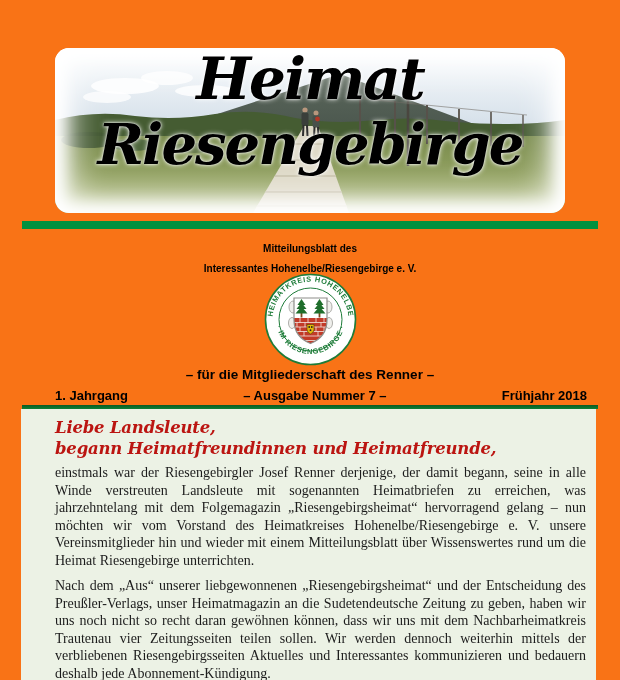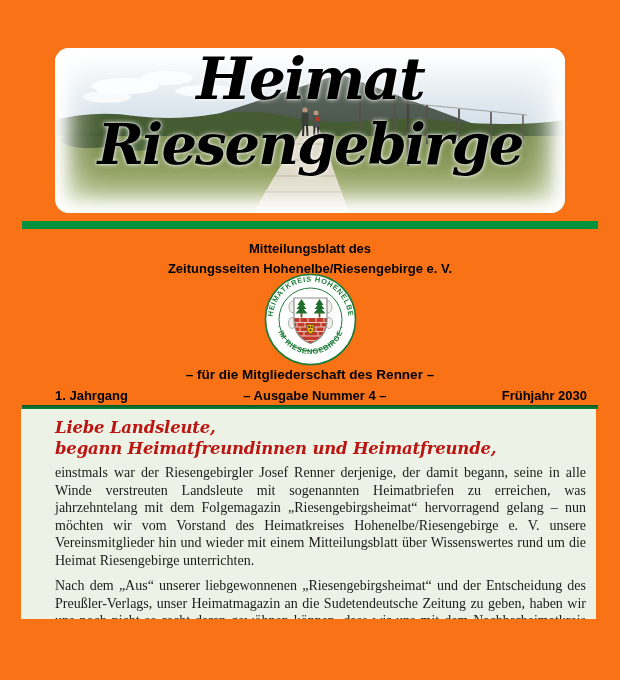--- a/index.html
+++ b/index.html
@@ -30,39 +30,39 @@
     position:absolute;left:0;right:0;text-align:center;
     font-family:"DejaVu Serif",serif;font-style:italic;font-weight:700;
     color:#000;letter-spacing:-2px;line-height:1;
     text-shadow:0 0 5px rgba(255,255,255,.95),0 0 2px rgba(255,255,255,.9);
   }
   .title-line1{top:50px;font-size:58px;}
   .title-line2{top:116px;font-size:56px;}
   
   .green-bar{height:8px;margin:0 22px;background:var(--brand-green);}
   
-  .subtitle{margin-top:10px;text-align:center;font-weight:bold;font-size:13px;line-height:20px;}
+  .subtitle{margin-top:10px;text-align:center;font-weight:bold;font-size:10px;line-height:20px;}
   
   .logo-wrap{text-align:center;margin-top:-6px;height:93px;}
   .logo{display:inline-block;}
   .ring-text{font-family:"Liberation Sans",sans-serif;font-weight:bold;font-size:7.4px;
     letter-spacing:.7px;fill:#1e7c39;}
   
   .motto{margin-top:1px;text-align:center;font-weight:bold;font-size:13.5px;line-height:16px;}
   .issue-row{
     display:flex;justify-content:space-between;align-items:flex-end;
     margin:5px 33px 0 55px;font-weight:bold;font-size:13px;line-height:16px;gap:16px;
   }
   .green-rule{
     height:4px;margin:1px 22px 0 22px;
     background:linear-gradient(#0a5a24,var(--rule-green));
   }
   
   .panel{
-    margin:0 24px 0 21px;height:210px;background:var(--panel-bg);
+    margin:0 24px 0 21px;height:271px;background:var(--panel-bg);
     padding:8px 10px 0 34px;overflow:hidden;
   }
   .salutation{
     font-family:"DejaVu Serif",serif;font-style:italic;font-weight:700;
     color:var(--heading-red);font-size:16.5px;line-height:21px;letter-spacing:-.2px;
   }
   .body-par{
     font-family:"Liberation Serif",serif;font-size:14px;line-height:17.5px;
     text-align:justify;color:#1c1c1c;margin-top:5px;
   }
@@ -136,21 +136,21 @@
       <div class="fade"></div>
     </div>
     <div class="masthead-title title-line1">Heimat</div>
     <div class="masthead-title title-line2">Riesengebirge</div>
   </div>
 
   <div class="green-bar"></div>
 
   <div class="subtitle">
     <div>Mitteilungsblatt des</div>
-    <div>Zeitungsseiten Hohenelbe/Riesengebirge e. V.</div>
+    <div>Interessantes Hohenelbe/Riesengebirge e. V.</div>
   </div>
 
   <div class="logo-wrap">
     <svg class="logo" width="93" height="93" viewBox="0 0 93 93" aria-hidden="true">
       <defs>
         <path id="arcTop" d="M 8.5 46.5 A 38 38 0 1 1 84.5 46.5" fill="none"></path>
         <path id="arcBottom" d="M 12 46.5 A 34.5 34.5 0 0 0 81 46.5" fill="none"></path>
         <clipPath id="shieldClip">
           <path d="M30 25 L63 25 L63 47 Q63 64 46.5 70.5 Q30 64 30 47 Z"></path>
         </clipPath>
@@ -211,22 +211,22 @@
         </g>
         <path d="M30 25 L63 25 L63 47 Q63 64 46.5 70.5 Q30 64 30 47 Z" fill="none" stroke="#8e8e8a" stroke-width="1.2"></path>
       </g>
     </svg>
   </div>
 
   <div class="motto">– für die Mitgliederschaft des Renner –</div>
 
   <div class="issue-row">
     <span>1. Jahrgang</span>
-    <span>– Ausgabe Nummer 4 –</span>
-    <span>Frühjahr 2030</span>
+    <span>– Ausgabe Nummer 7 –</span>
+    <span>Frühjahr 2018</span>
   </div>
 
   <div class="green-rule"></div>
 
   <div class="panel">
     <div class="salutation">
       <div>Liebe Landsleute,</div>
       <div>begann Heimatfreundinnen und Heimatfreunde,</div>
     </div>
     <p class="body-par">einstmals war der Riesengebirgler Josef Renner derjenige, der damit begann, seine in alle Winde verstreuten Landsleute mit sogenannten Heimatbriefen zu erreichen, was jahrzehntelang mit dem Folgemagazin „Riesengebirgsheimat“ hervorragend gelang – nun möchten wir vom Vorstand des Heimatkreises Hohenelbe/Riesengebirge e. V. unsere Vereinsmitglieder hin und wieder mit einem Mitteilungsblatt über Wissenswertes rund um die Heimat Riesengebirge unterrichten.</p>

